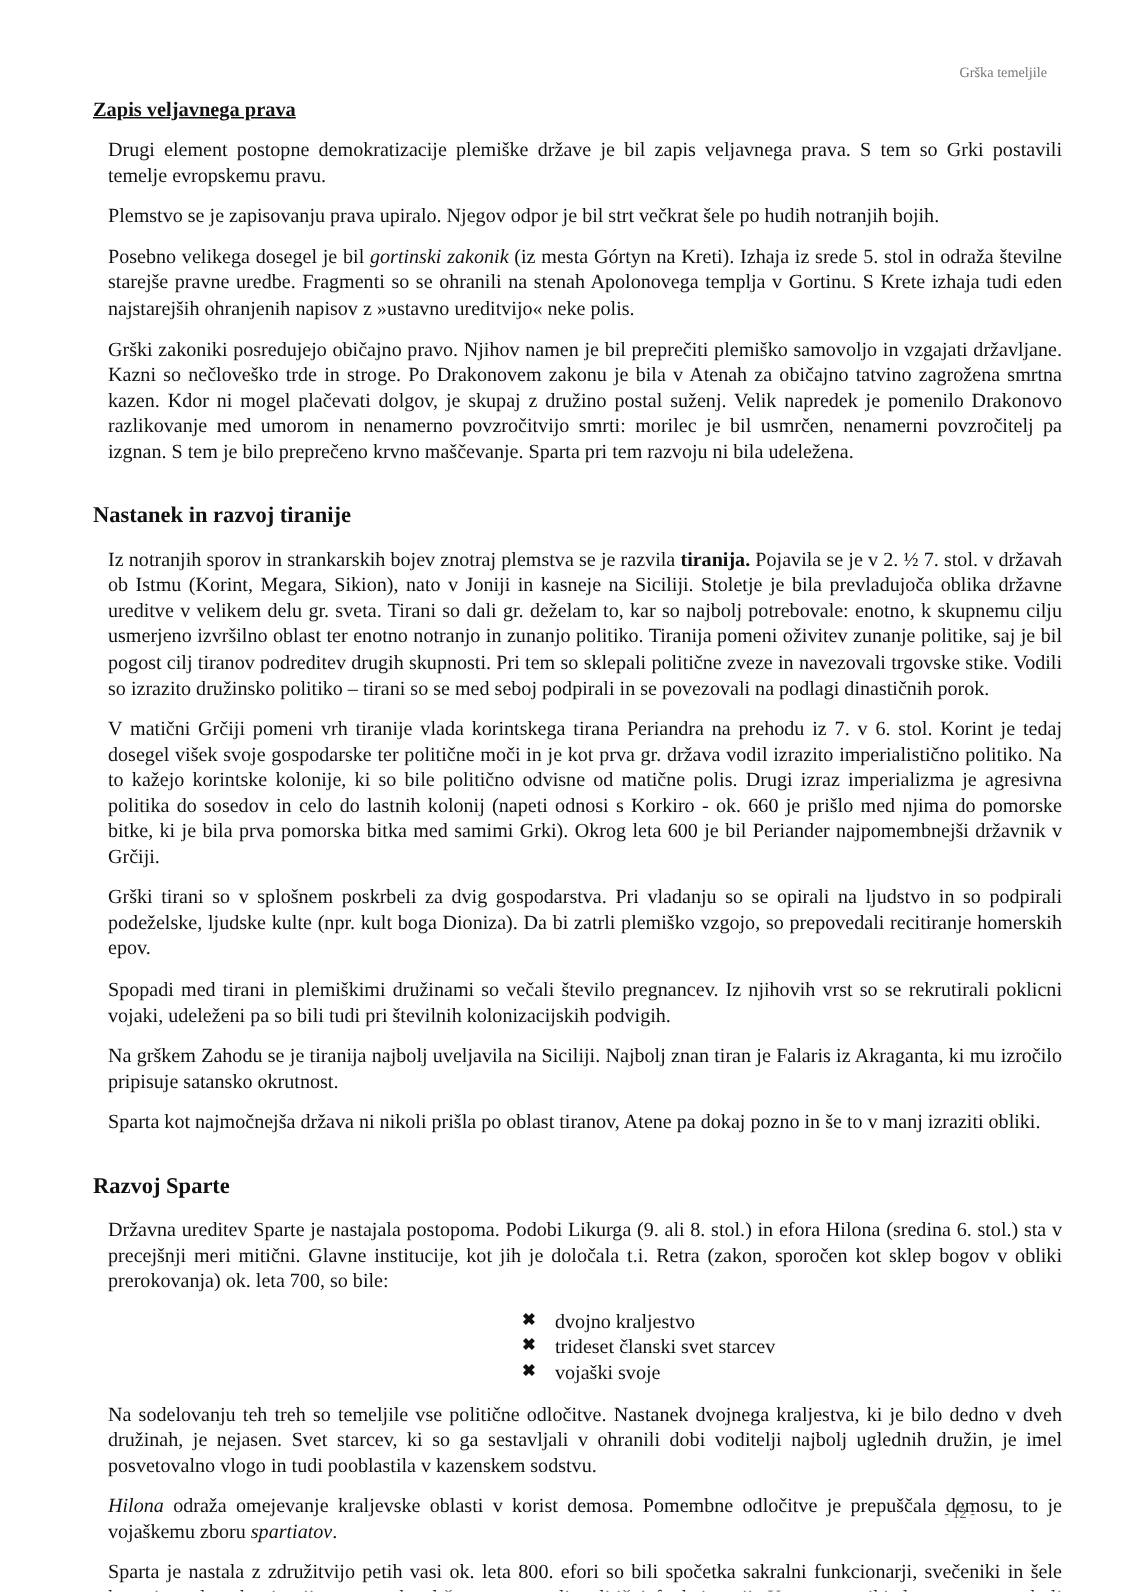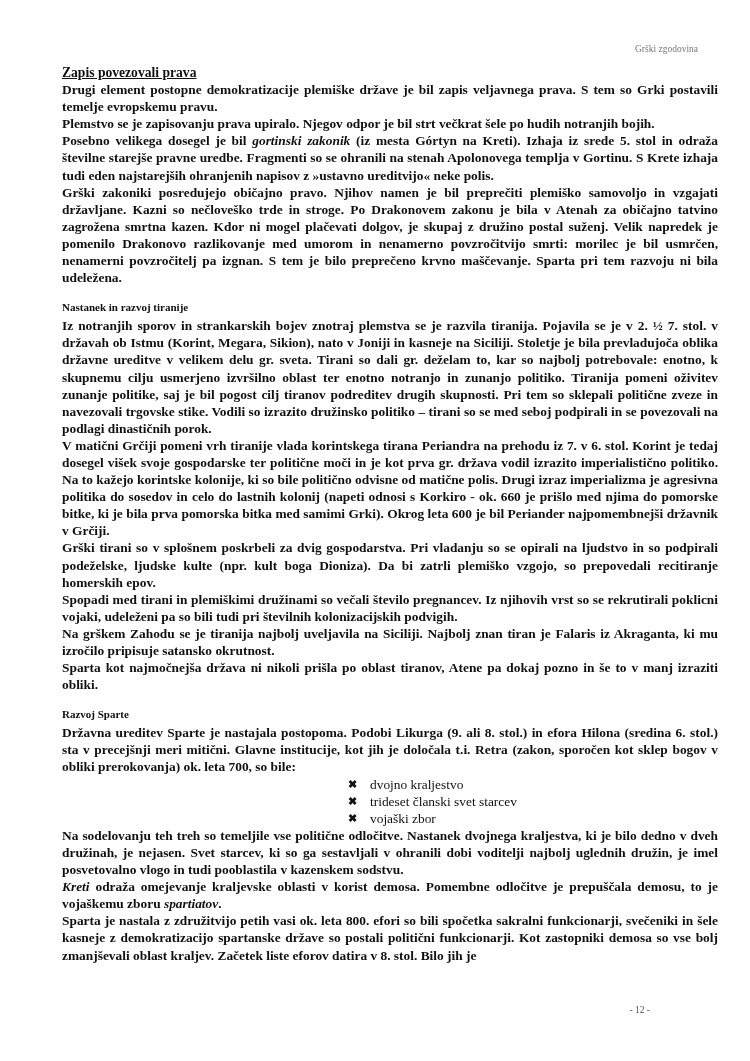--- a/index.html
+++ b/index.html
@@ -1,52 +1,52 @@
 <!DOCTYPE html>
 <html><head>
 <meta charset="utf-8">
 <style>
   html, body { margin: 0; padding: 0; background: #ffffff; }
   body { width: 750px; height: 1061px; position: relative; overflow: hidden;
          font-family: "Liberation Serif", "DejaVu Serif", serif; color: #111; }
   .running-head { position: absolute; top: 44px; right: 52px; font-size: 9.5px; color: #777; }
   .content { position: absolute; top: 64px; left: 62px; width: 656px; font-size: 13.4px; line-height: 17.1px; text-align: justify; }
   .h-under { font-weight: bold; text-decoration: underline; font-size: 13.6px; }
-  .h-sec { font-weight: bold; font-size: 11px; margin-top: 12px; line-height: 19px; }
-  p { margin: 0; font-weight: bold; }
+  .h-sec { font-weight: bold; font-size: 15px; margin-top: 26px; line-height: 19px; }
+  p { margin: 10px; }
   ul.xlist { list-style: none; margin: 0; padding: 0 0 0 286px; text-align: left; }
   ul.xlist li { position: relative; padding-left: 22px; }
   ul.xlist li .bullet { position: absolute; left: 0; top: 0; font-size: 11px; font-weight: bold; }
   .page-num { position: absolute; top: 1005px; right: 100px; font-size: 9.5px; color: #555; }
 </style>
 </head>
 <body>
 
-<div class="running-head">Grški zgodovina</div>
+<div class="running-head">Grška temeljile</div>
 
 <div class="content">
-  <div class="h-under">Zapis povezovali prava</div>
+  <div class="h-under">Zapis veljavnega prava</div>
   <p>Drugi element postopne demokratizacije plemiške države je bil zapis veljavnega prava. S tem so Grki postavili temelje evropskemu pravu.</p>
   <p>Plemstvo se je zapisovanju prava upiralo. Njegov odpor je bil strt večkrat šele po hudih notranjih bojih.</p>
   <p><span>Posebno velikega dosegel je bil </span><i>gortinski zakonik</i><span> (iz mesta Górtyn na Kreti). Izhaja iz srede 5. stol in odraža številne starejše pravne uredbe. Fragmenti so se ohranili na stenah Apolonovega templja v Gortinu. S Krete izhaja tudi eden najstarejših ohranjenih napisov z »ustavno ureditvijo« neke polis.</span></p>
   <p>Grški zakoniki posredujejo običajno pravo. Njihov namen je bil preprečiti plemiško samovoljo in vzgajati državljane. Kazni so nečloveško trde in stroge. Po Drakonovem zakonu je bila v Atenah za običajno tatvino zagrožena smrtna kazen. Kdor ni mogel plačevati dolgov, je skupaj z družino postal suženj. Velik napredek je pomenilo Drakonovo razlikovanje med umorom in nenamerno povzročitvijo smrti: morilec je bil usmrčen, nenamerni povzročitelj pa izgnan. S tem je bilo preprečeno krvno maščevanje. Sparta pri tem razvoju ni bila udeležena.</p>
 
   <div class="h-sec">Nastanek in razvoj tiranije</div>
   <p><span>Iz notranjih sporov in strankarskih bojev znotraj plemstva se je razvila </span><b>tiranija.</b><span> Pojavila se je v 2. ½ 7. stol. v državah ob Istmu (Korint, Megara, Sikion), nato v Joniji in kasneje na Siciliji. Stoletje je bila prevladujoča oblika državne ureditve v velikem delu gr. sveta. Tirani so dali gr. deželam to, kar so najbolj potrebovale: enotno, k skupnemu cilju usmerjeno izvršilno oblast ter enotno notranjo in zunanjo politiko. Tiranija pomeni oživitev zunanje politike, saj je bil pogost cilj tiranov podreditev drugih skupnosti. Pri tem so sklepali politične zveze in navezovali trgovske stike. Vodili so izrazito družinsko politiko – tirani so se med seboj podpirali in se povezovali na podlagi dinastičnih porok.</span></p>
   <p>V matični Grčiji pomeni vrh tiranije vlada korintskega tirana Periandra na prehodu iz 7. v 6. stol. Korint je tedaj dosegel višek svoje gospodarske ter politične moči in je kot prva gr. država vodil izrazito imperialistično politiko. Na to kažejo korintske kolonije, ki so bile politično odvisne od matične polis. Drugi izraz imperializma je agresivna politika do sosedov in celo do lastnih kolonij (napeti odnosi s Korkiro - ok. 660 je prišlo med njima do pomorske bitke, ki je bila prva pomorska bitka med samimi Grki). Okrog leta 600 je bil Periander najpomembnejši državnik v Grčiji.</p>
   <p>Grški tirani so v splošnem poskrbeli za dvig gospodarstva. Pri vladanju so se opirali na ljudstvo in so podpirali podeželske, ljudske kulte (npr. kult boga Dioniza). Da bi zatrli plemiško vzgojo, so prepovedali recitiranje homerskih epov.</p>
   <p>Spopadi med tirani in plemiškimi družinami so večali število pregnancev. Iz njihovih vrst so se rekrutirali poklicni vojaki, udeleženi pa so bili tudi pri številnih kolonizacijskih podvigih.</p>
   <p>Na grškem Zahodu se je tiranija najbolj uveljavila na Siciliji. Najbolj znan tiran je Falaris iz Akraganta, ki mu izročilo pripisuje satansko okrutnost.</p>
   <p>Sparta kot najmočnejša država ni nikoli prišla po oblast tiranov, Atene pa dokaj pozno in še to v manj izraziti obliki.</p>
 
   <div class="h-sec">Razvoj Sparte</div>
   <p>Državna ureditev Sparte je nastajala postopoma. Podobi Likurga (9. ali 8. stol.) in efora Hilona (sredina 6. stol.) sta v precejšnji meri mitični. Glavne institucije, kot jih je določala t.i. Retra (zakon, sporočen kot sklep bogov v obliki prerokovanja) ok. leta 700, so bile:</p>
   <ul class="xlist">
     <li><span class="bullet">✖</span><span>dvojno kraljestvo</span></li>
     <li><span class="bullet">✖</span><span>trideset članski svet starcev</span></li>
-    <li><span class="bullet">✖</span><span>vojaški zbor</span></li>
+    <li><span class="bullet">✖</span><span>vojaški svoje</span></li>
   </ul>
   <p>Na sodelovanju teh treh so temeljile vse politične odločitve. Nastanek dvojnega kraljestva, ki je bilo dedno v dveh družinah, je nejasen. Svet starcev, ki so ga sestavljali v ohranili dobi voditelji najbolj uglednih družin, je imel posvetovalno vlogo in tudi pooblastila v kazenskem  sodstvu.</p>
-  <p><i>Kreti</i><span> odraža omejevanje kraljevske oblasti v korist demosa. Pomembne odločitve je prepuščala demosu, to je vojaškemu zboru </span><i>spartiatov</i><span>.</span></p>
+  <p><i>Hilona</i><span> odraža omejevanje kraljevske oblasti v korist demosa. Pomembne odločitve je prepuščala demosu, to je vojaškemu zboru </span><i>spartiatov</i><span>.</span></p>
   <p>Sparta je nastala z združitvijo petih vasi ok. leta 800. efori so bili spočetka sakralni funkcionarji, svečeniki in šele kasneje z demokratizacijo spartanske države so postali politični funkcionarji. Kot zastopniki demosa so vse bolj zmanjševali oblast kraljev. Začetek liste eforov datira v 8. stol. Bilo jih je</p>
 </div>
 
 <div class="page-num">- 12 -</div>
 
 </body></html>

